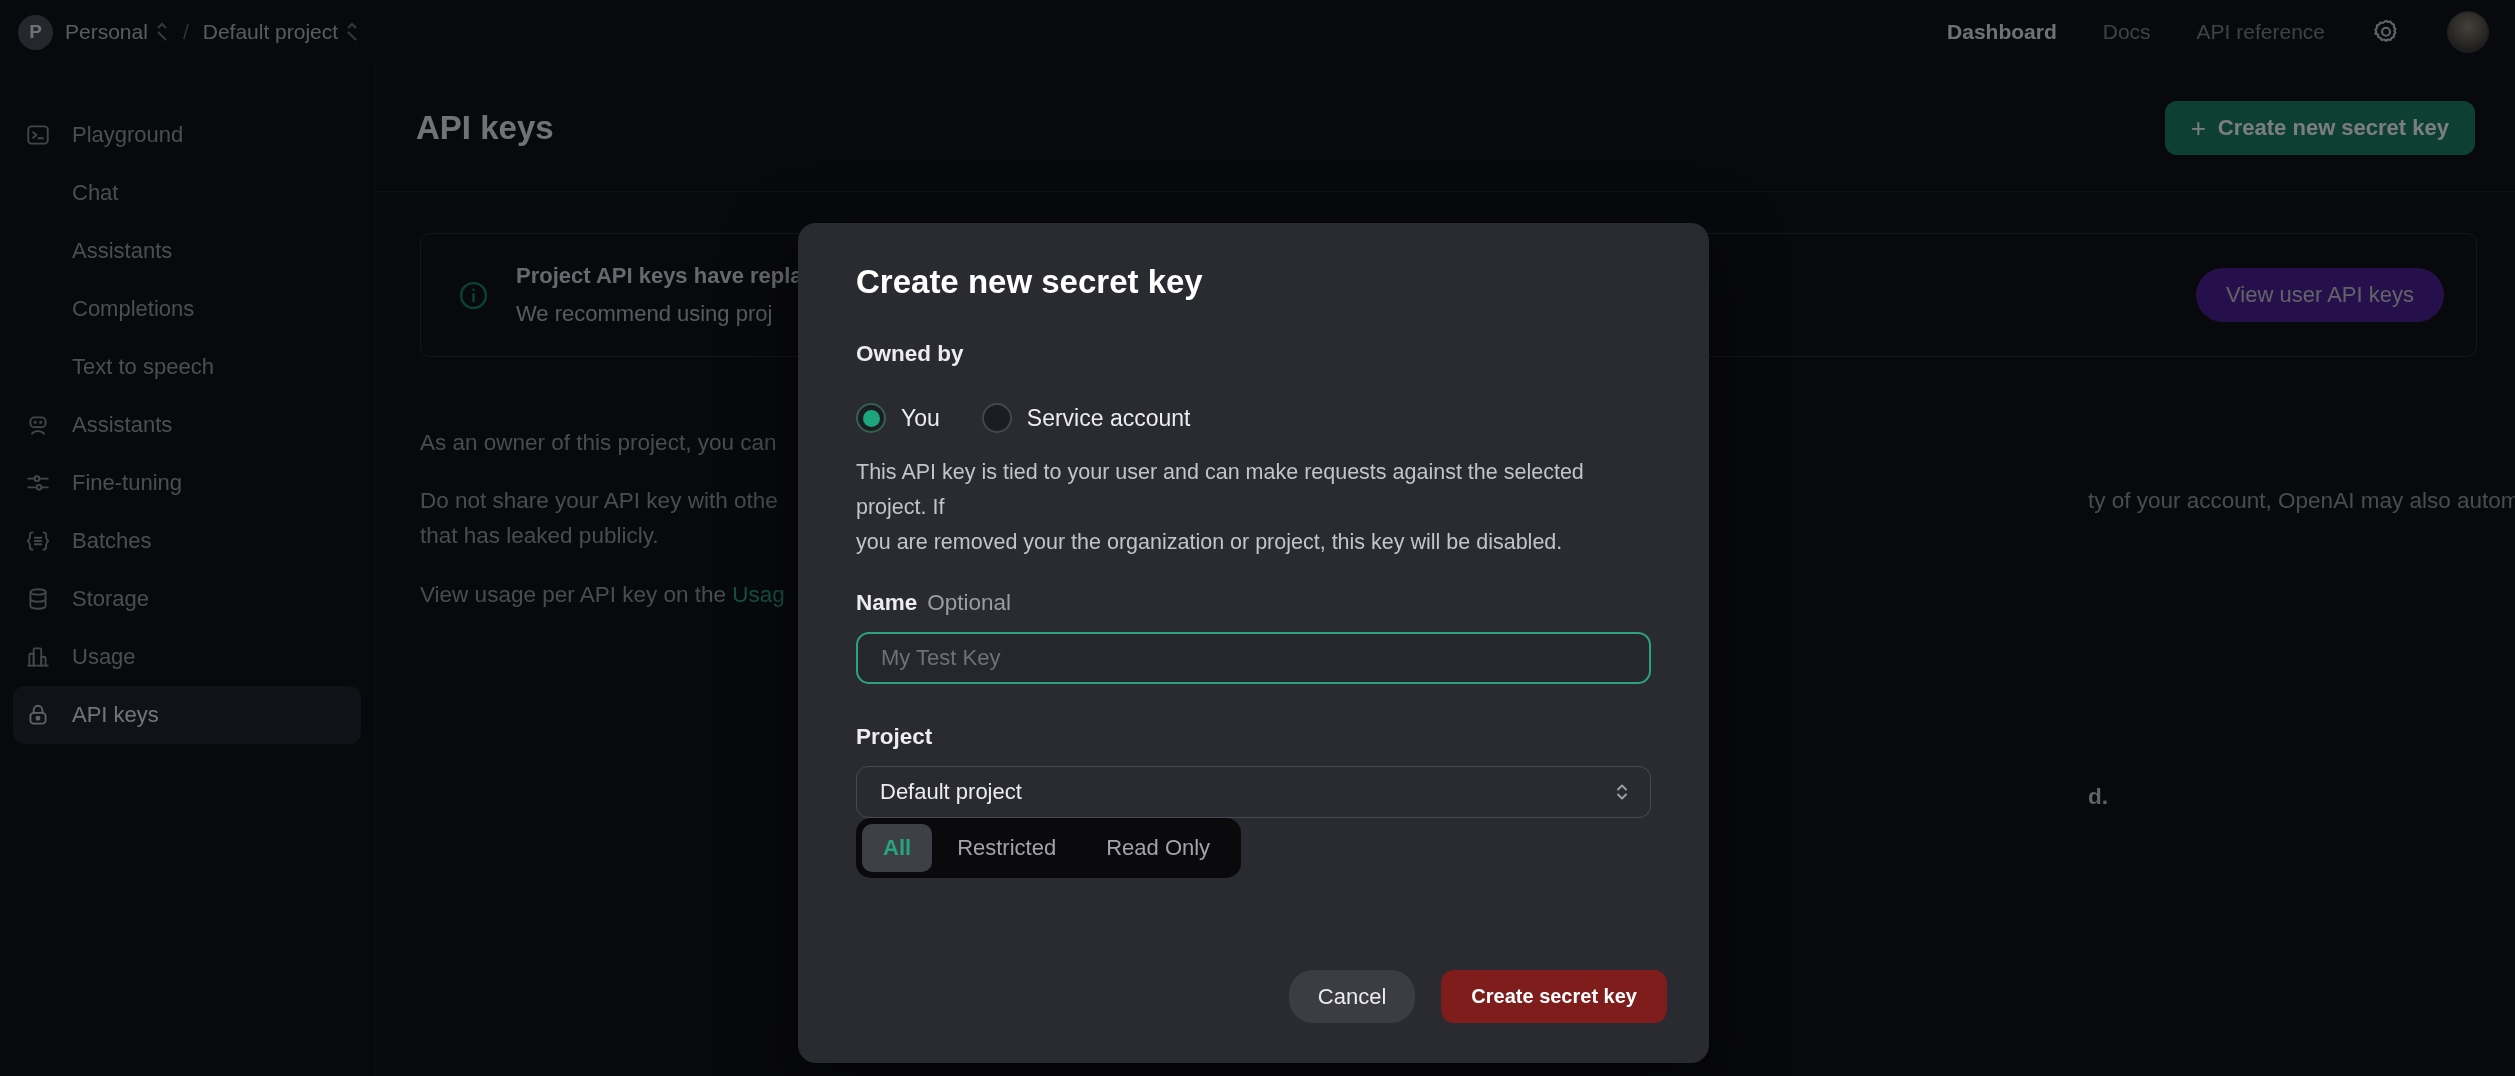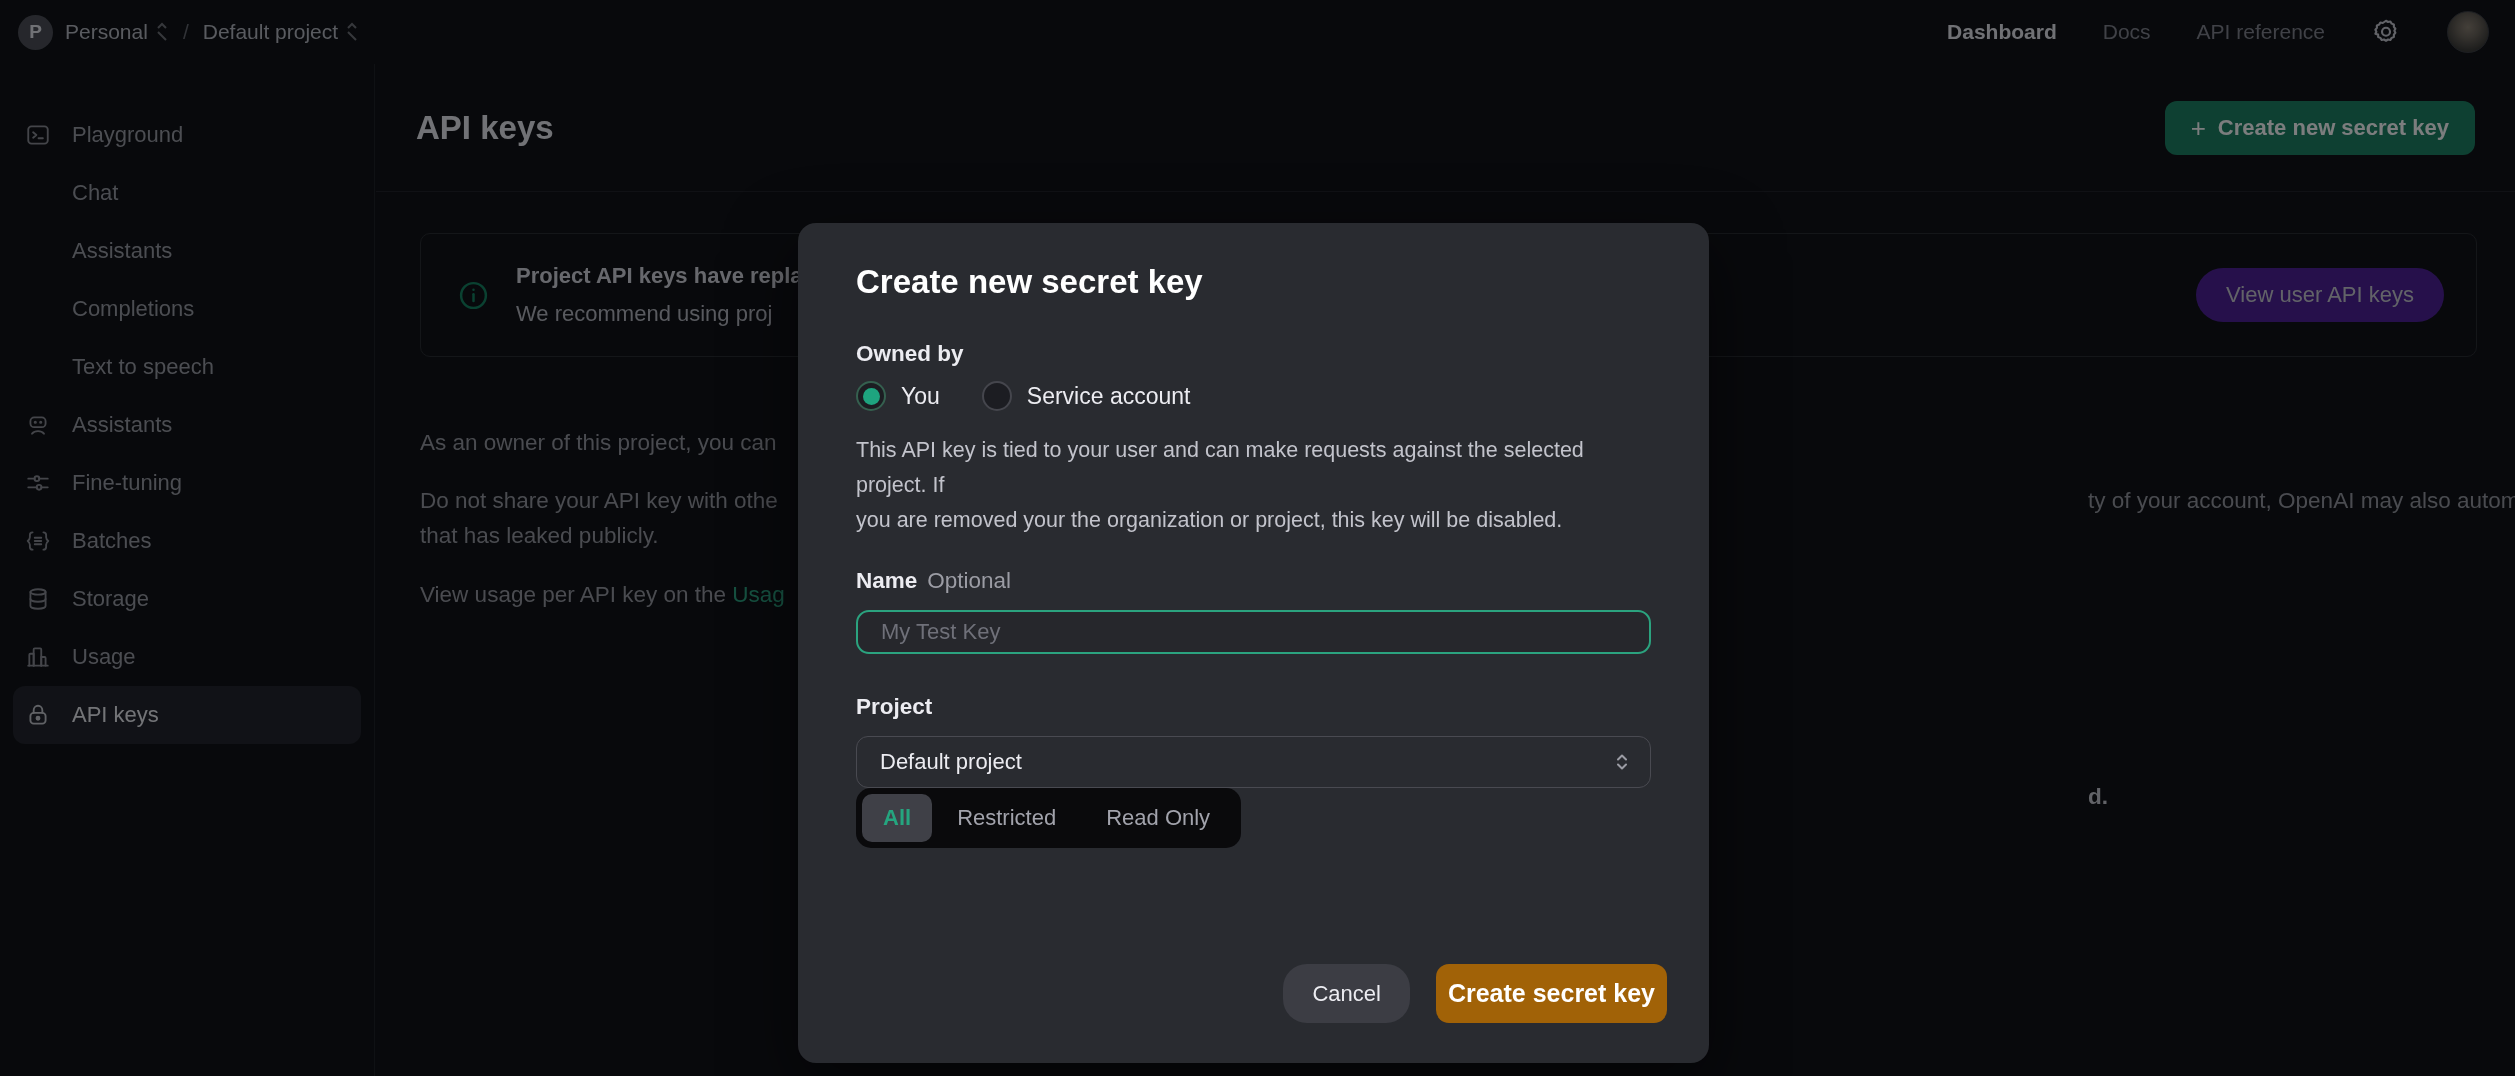--- a/index.html
+++ b/index.html
@@ -58,51 +58,51 @@
 
   
   .overlay { position:absolute; inset:0; background:rgba(3,5,8,0.52); z-index:50; }
   .modal { position:absolute; left:798px; top:223px; width:911px; height:840px; z-index:100;
     background:#292b30; border-radius:18px; box-shadow:0 24px 70px rgba(0,0,0,.55);
     padding:40px 58px; color:#ececf1; }
   .modal-title { font-size:33px; font-weight:bold; color:#fff; margin-bottom:40px; }
   .field-label { font-size:22.5px; font-weight:bold; color:#ececf1; }
   .optional { font-weight:normal; color:#9b9ca4; margin-left:10px; }
 
-  .radio-row { display:flex; align-items:flex-end; gap:42px; margin:14px 0 22px; }
+  .radio-row { display:flex; align-items:flex-end; gap:42px; margin:36px 0 22px; }
   .radio-opt { display:flex; align-items:center; gap:15px; font-size:23px; color:#ececf1; cursor:pointer; }
   .radio { width:30px; height:30px; border-radius:50%; background:#1c1d22; border:2px solid #45464d;
     display:flex; align-items:center; justify-content:center; }
   .radio.checked { border-color:#35604f; }
   .radio.checked::after { content:""; width:17px; height:17px; border-radius:50%; background:#1ea47f; }
 
   .desc { font-size:21.5px; color:#c2c3cb; line-height:35px; margin-bottom:30px; }
 
   .name-row { margin-bottom:16px; }
-  .text-input { width:795px; height:44px; background:#26272c; border:2px solid #2ba37f;
+  .text-input { width:795px; height:52px; background:#26272c; border:2px solid #2ba37f;
     border-radius:13px; outline:none; padding:0 23px; font-size:22px; color:#ececf1;
     font-family:"Liberation Sans","DejaVu Sans",sans-serif; }
   .text-input::placeholder { color:#6f7079; }
 
   .proj-label { margin-top:40px; margin-bottom:16px; }
   .select { width:795px; height:52px; border:1px solid #494a51; border-radius:12px;
     display:flex; align-items:center; justify-content:space-between; padding:0 20px 0 23px;
     font-size:22px; color:#ececf1; cursor:pointer; }
   .select svg { color:#9b9ca4; }
 
   .perm-label { margin-top:42px; margin-bottom:18px; }
   .segmented { display:inline-flex; align-items:center; background:#0a0a0c; border-radius:15px; padding:6px; }
   .seg { font-size:22px; color:#a2a3ac; padding:11px 25px; border-radius:10px; cursor:pointer; white-space:nowrap; }
   .seg.active { background:#3f4047; color:#25a57f; font-weight:bold; padding:11px 21px; }
 
   .modal-footer { position:absolute; right:42px; bottom:40px; display:flex; gap:26px; }
   .btn-cancel { background:#3c3d44; color:#ececf1; border:none; border-radius:24px;
     font-size:22px; padding:3px 29px; cursor:pointer; }
-  .btn-submit { background:#a16207; color:#fff; border:none; border-radius:13px;
-    font-size:25px; font-weight:bold; padding:15px 12px; cursor:pointer; }
+  .btn-submit { background:#7f1d1d; color:#fff; border:none; border-radius:13px;
+    font-size:20px; font-weight:bold; padding:15px 30px; cursor:pointer; }
 </style>
 </head>
 <body>
 
 <div class="stage">
 
   <div class="topbar">
     <div class="crumbs">
       <div class="org-avatar">P</div>
       <div class="crumb">

